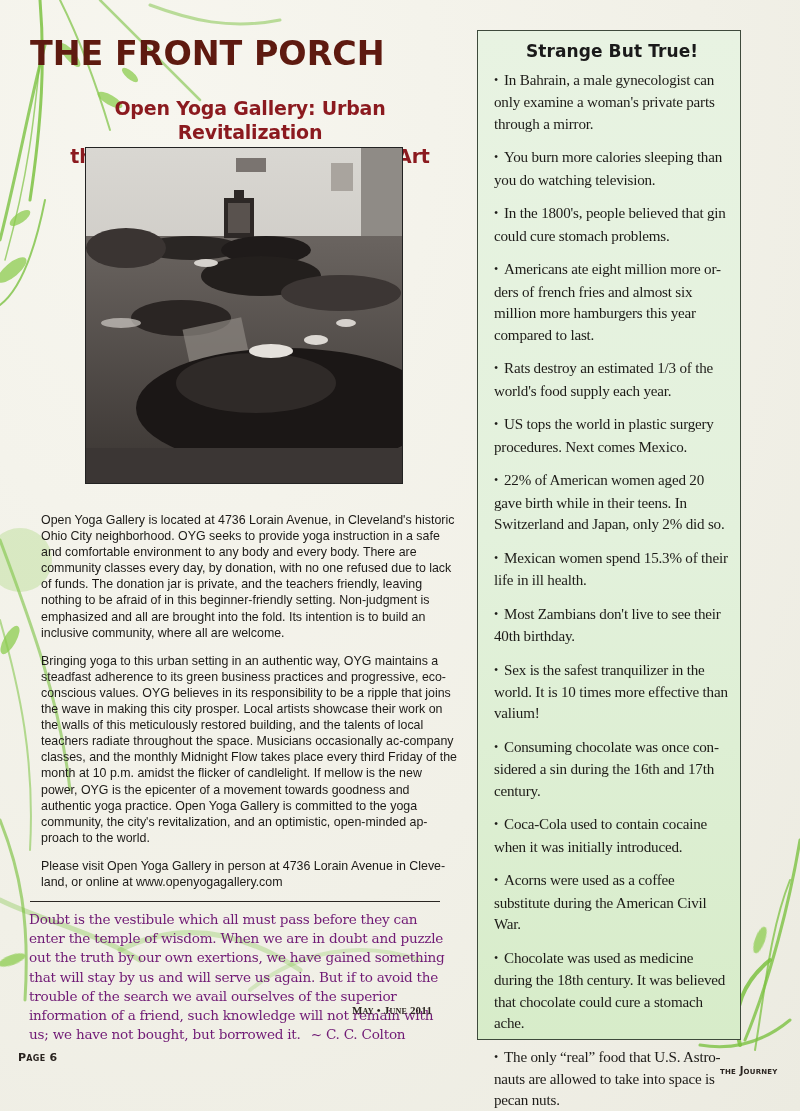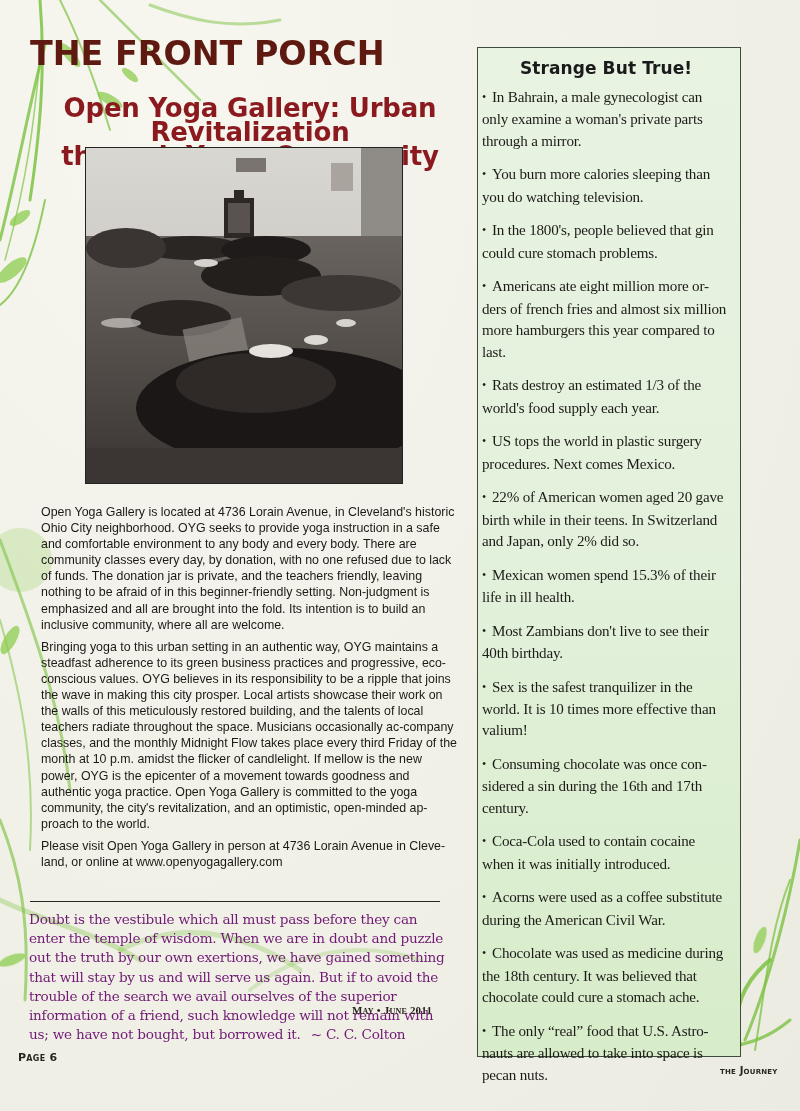--- a/index.html
+++ b/index.html
@@ -37,21 +37,21 @@
       transform-origin: left top;
     }
 
     .headline {
       position: absolute;
       left: 40px; top: 96px;
       width: 420px;
       text-align: center;
       font-family: "DejaVu Sans", sans-serif;
       font-weight: bold;
-      font-size: 26px;
+      font-size: 19px;
       line-height: 24px;
       color: #8b1a1f;
       letter-spacing: -0.2px;
     }
 
     
     .photo {
       position: absolute;
       left: 85px; top: 147px;
       width: 316px; height: 335px;
@@ -65,21 +65,21 @@
     
     .article {
       position: absolute;
       left: 41px; top: 500px;
       width: 420px;
       font-family: "Liberation Sans", sans-serif;
       font-size: 12.4px;
       line-height: 16.1px;
       color: #1c1a17;
     }
-    .article p { margin: 4px 0 6px 0; }
+    .article p { margin: 12px 0 6px 0; }
 
     .rule {
       position: absolute;
       left: 30px; top: 901px;
       width: 410px; height: 0;
       border-top: 1.5px solid #2a2622;
     }
 
     .quote {
       position: absolute;
@@ -120,26 +120,26 @@
       font-size: 10px;
       font-weight: bold;
       color: #2a2420;
       font-variant: small-caps;
       letter-spacing: 0.2px;
     }
 
     
     .sidebar {
       position: absolute;
-      left: 477px; top: 47px;
+      left: 477px; top: 30px;
       width: 264px; height: 1010px;
       border: 1.5px solid #3e4a3c;
       background: linear-gradient(180deg, #e8f3e2 0%, #e3f1dc 50%, #d7ecc9 100%);
       box-sizing: border-box;
-      padding: 10px 10px 0 4px;
+      padding: 10px 10px 0 16px;
     }
     .sidebar-title {
       text-align: center;
       font-family: "DejaVu Sans", sans-serif;
       font-weight: bold;
       font-size: 17px;
       color: #1a1a1a;
       margin: 0 0 9px 0;
       letter-spacing: 0.1px;
     }

